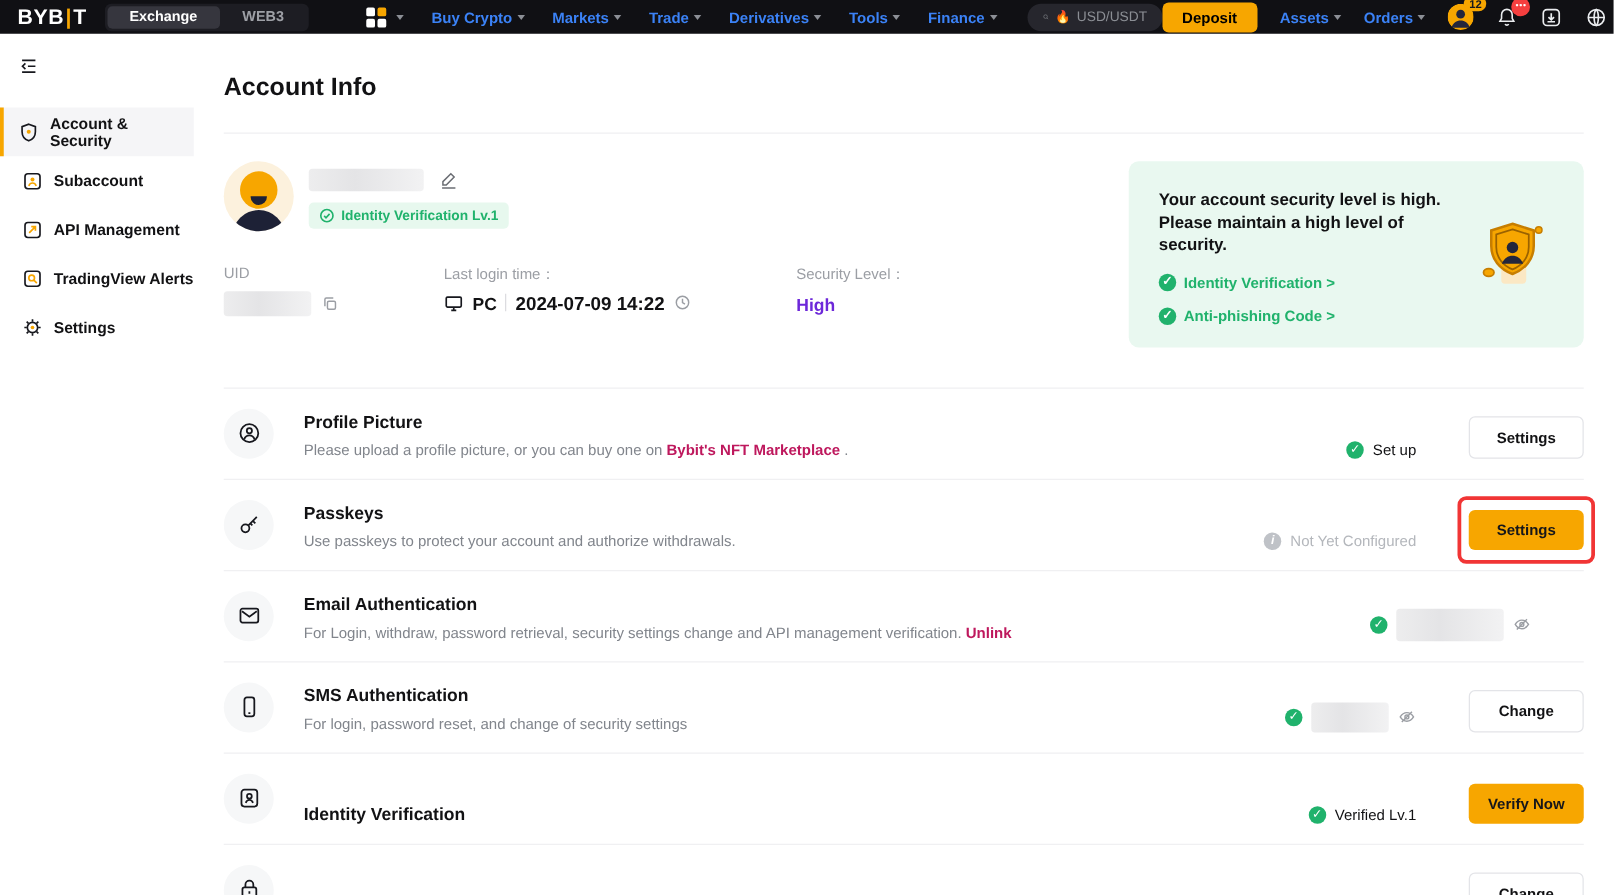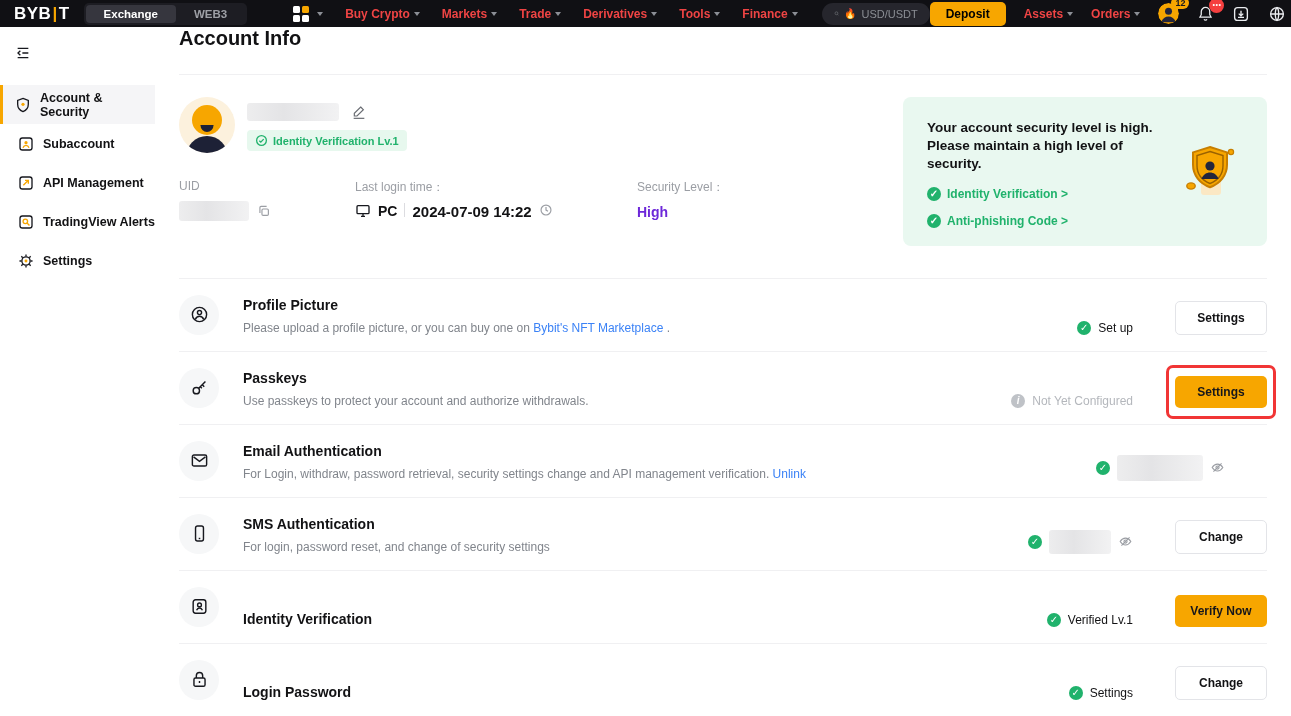--- a/index.html
+++ b/index.html
@@ -13,21 +13,21 @@
   .logo .bar { color:#f7a600; font-weight:bold; margin:0 1px; }
   .seg-tabs { background:#1d1d23; border-radius:5px; display:flex; padding:2px; margin-right:14px; }
   .seg-tab { padding:3px 18px; border-radius:4px; color:#9ea0a6; font-weight:bold; font-size:11.5px; cursor:pointer; }
   .seg-tab.active { background:#36363e; color:#fff; }
   .vdiv { width:1px; height:15px; background:#33333a; margin:0 12px; }
   .apps-grid { display:grid; grid-template-columns:7px 7px; grid-template-rows:7px 7px; gap:2px; margin-right:4px; }
   .apps-grid i { background:#fff; border-radius:1.5px; }
   .apps-grid i.orange { background:#f7a600; }
   .caret { width:0; height:0; border-left:3.5px solid transparent; border-right:3.5px solid transparent;
     border-top:4px solid #8c8f96; display:inline-block; margin-left:4px; }
-  .nav-item { display:flex; align-items:center; font-weight:bold; font-size:12px; color:#ef4444;
+  .nav-item { display:flex; align-items:center; font-weight:bold; font-size:12px; color:#3b82f6;
     margin-left:22px; cursor:pointer; white-space:nowrap; }
   .search-pill { display:flex; align-items:center; background:#26262d; border-radius:12px; height:22px;
     padding:0 12px; margin-left:24px; gap:5px; color:#7d8085; min-width:108px; cursor:pointer; }
   .flame { color:#f7a600; font-size:10px; }
   .search-pill .pair { font-size:11px; color:#8b8e94; }
   .topbar-right { margin-left:auto; display:flex; align-items:center; gap:18px; }
   .deposit-btn { background:#f7a600; color:#000000; font-weight:bold; font-size:12px; border:none;
     border-radius:5px; padding:5px 16px; cursor:pointer; font-family:inherit; }
   .icon-btn { position:relative; display:flex; align-items:center; cursor:pointer; }
   .badge-num { position:absolute; top:-6px; right:-10px; background:#f7a600; color:#17181e;
@@ -38,21 +38,21 @@
 
   
   .page { display:flex; height:687px; }
   .sidebar { width:155px; flex:0 0 155px; padding-top:18px; }
   .collapse { margin:0 0 20px 15px; cursor:pointer; display:inline-block; }
   .side-item { display:flex; align-items:center; gap:9px; height:39px; padding-left:15px;
     font-size:12.5px; font-weight:bold; color:#121214; cursor:pointer; border-left:3px solid transparent; }
   .side-item.active { background:#f5f5f7; border-left-color:#f7a600; padding-left:12px; }
 
   .main { flex:1; padding:0 24px 0 24px; }
-  .page-title { font-size:20px; font-weight:bold; }
+  .page-title { font-size:20px; font-weight:bold; padding-top:32px; }
   .hr { height:1px; background:#f0f0f2; margin-top:24px; }
 
   
   .profile-wrap { display:flex; align-items:flex-start; margin-top:22px; }
   .profile-left { flex:1; }
   .avatar-row { display:flex; align-items:flex-start; gap:12px; }
   .big-avatar { width:56px; height:56px; border-radius:50%; background:#fcf1dd; overflow:hidden; flex:0 0 56px; }
   .big-avatar .head { width:30px; height:30px; border-radius:50%; background:#f7a600; margin:8px auto 0; position:relative; }
   .big-avatar .head::after { content:""; position:absolute; bottom:3px; left:50%; transform:translateX(-50%);
     width:13px; height:7px; background:#1d2136; border-radius:0 0 13px 13px; }
@@ -85,21 +85,21 @@
   .hr2 { height:1px; background:#f0f0f2; margin-top:32px; }
 
   
   .srow { display:flex; align-items:flex-end; padding:16px 0; border-bottom:1px solid #f0f0f2; }
   .srow:last-child { border-bottom:none; }
   .srow-icon { width:40px; height:40px; border-radius:50%; background:#f6f7f8; display:flex;
     align-items:center; justify-content:center; margin-right:24px; flex:0 0 40px; }
   .srow-main { flex:1; }
   .srow-title { font-size:14px; font-weight:bold; }
   .srow-desc { font-size:12px; color:#81858c; margin-top:8px; }
-  .orange-link { color:#3b82f6; font-weight:normal; cursor:pointer;margin-top:47px; }
+  .orange-link { color:#be185d; font-weight:bold; cursor:pointer;margin-top:47px; }
   .srow-status { min-width:180px; display:flex; align-items:center; justify-content:flex-end; gap:7px; margin-right:42px; }
   .status-text { font-size:12px; color:#121214; }
   .status-muted { font-size:12px; color:#b4b7bc; }
   .check-dot { width:14px; height:14px; border-radius:50%; background:#20b26c; color:#fff; font-size:10px;
     line-height:14px; text-align:center; flex:0 0 14px; }
   .info-dot { width:14px; height:14px; border-radius:50%; background:#bfc2c7; color:#fff; font-size:10px;
     font-weight:bold; line-height:14px; text-align:center; flex:0 0 14px; font-style:italic; }
   .mask-blur { width:62px; height:24px; }
   .mask-blur.wide { width:86px; height:26px; }
   .btn { font-family:inherit; font-size:12px; font-weight:bold; border-radius:5px; padding:9px 14px;

